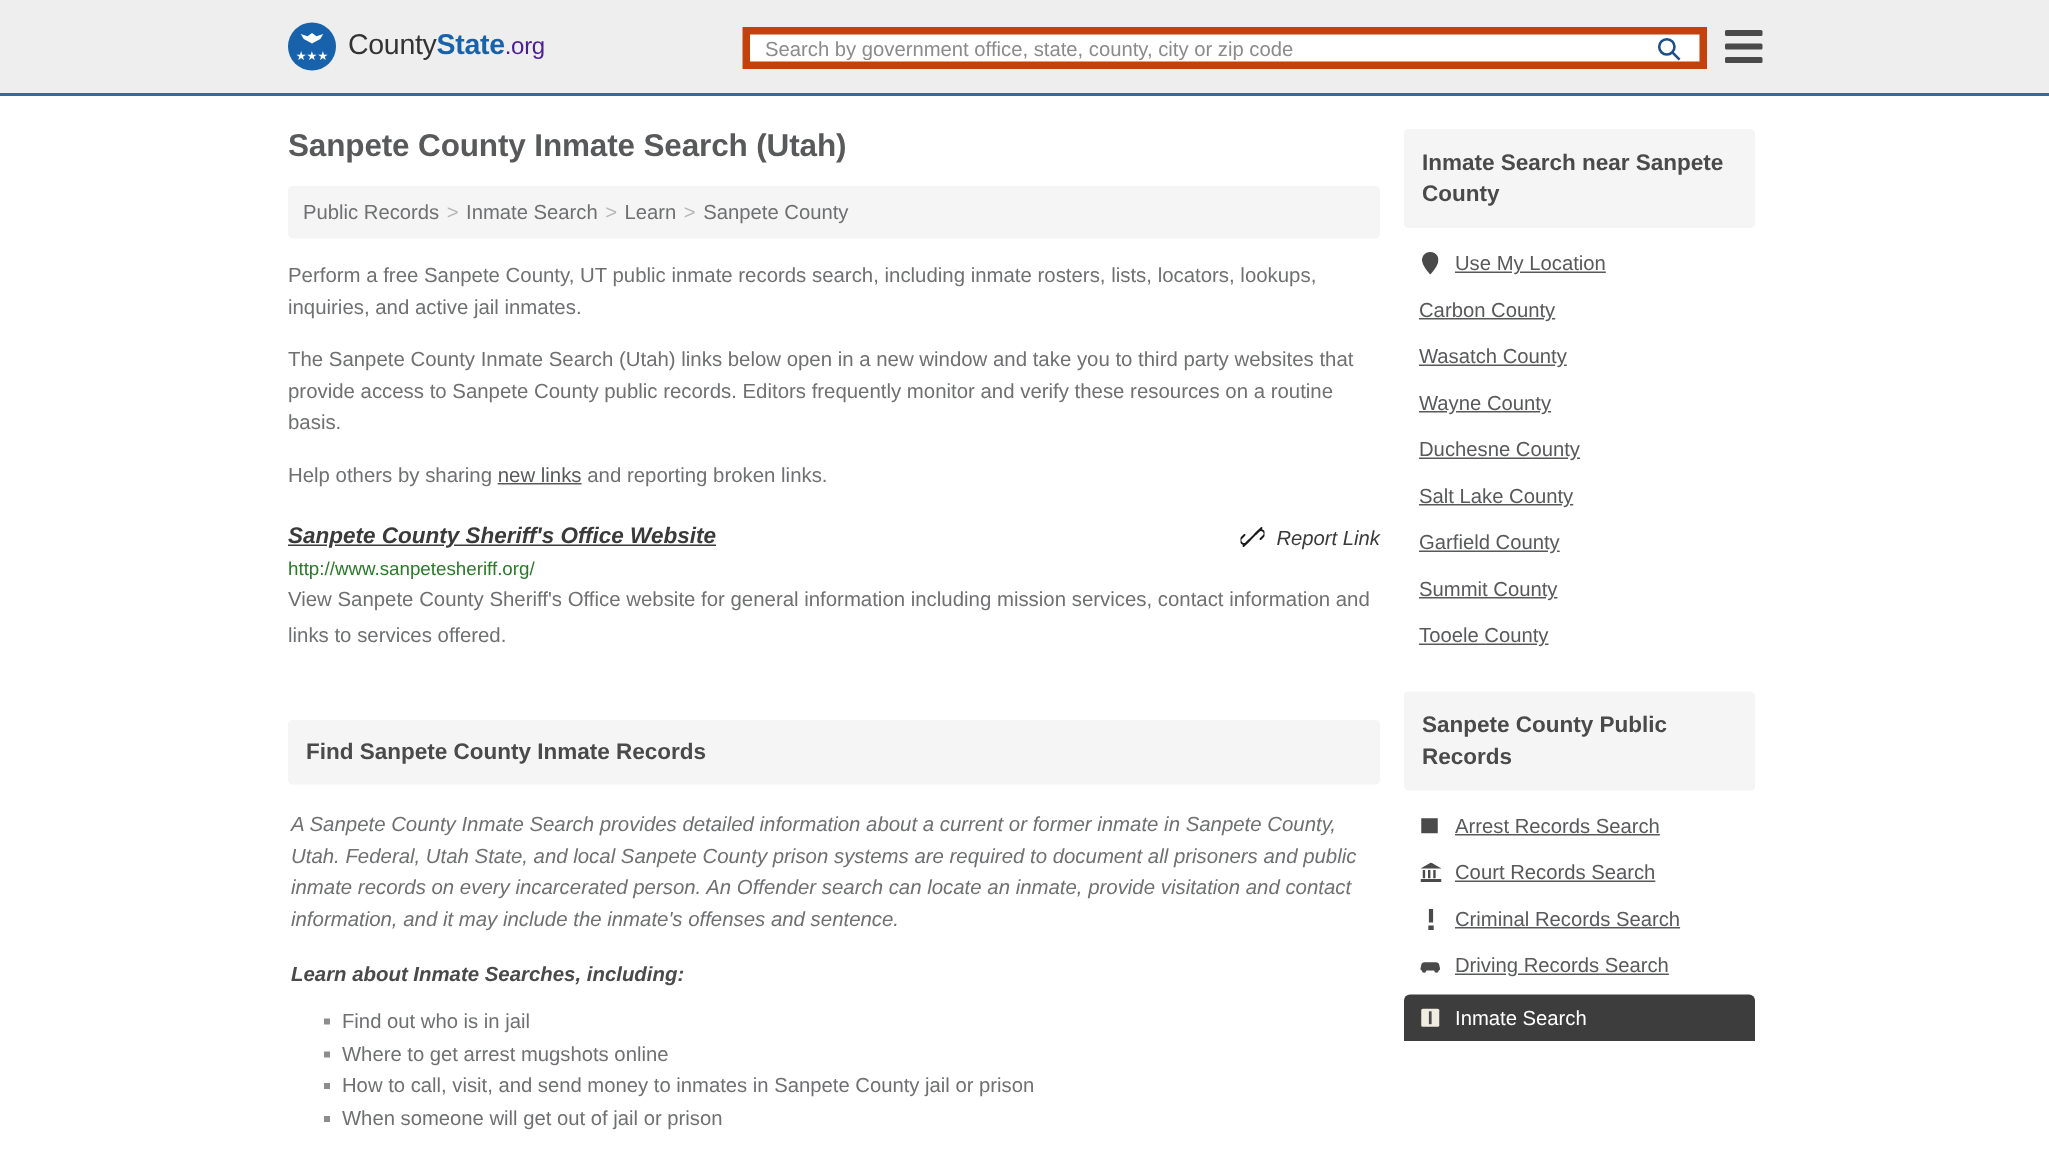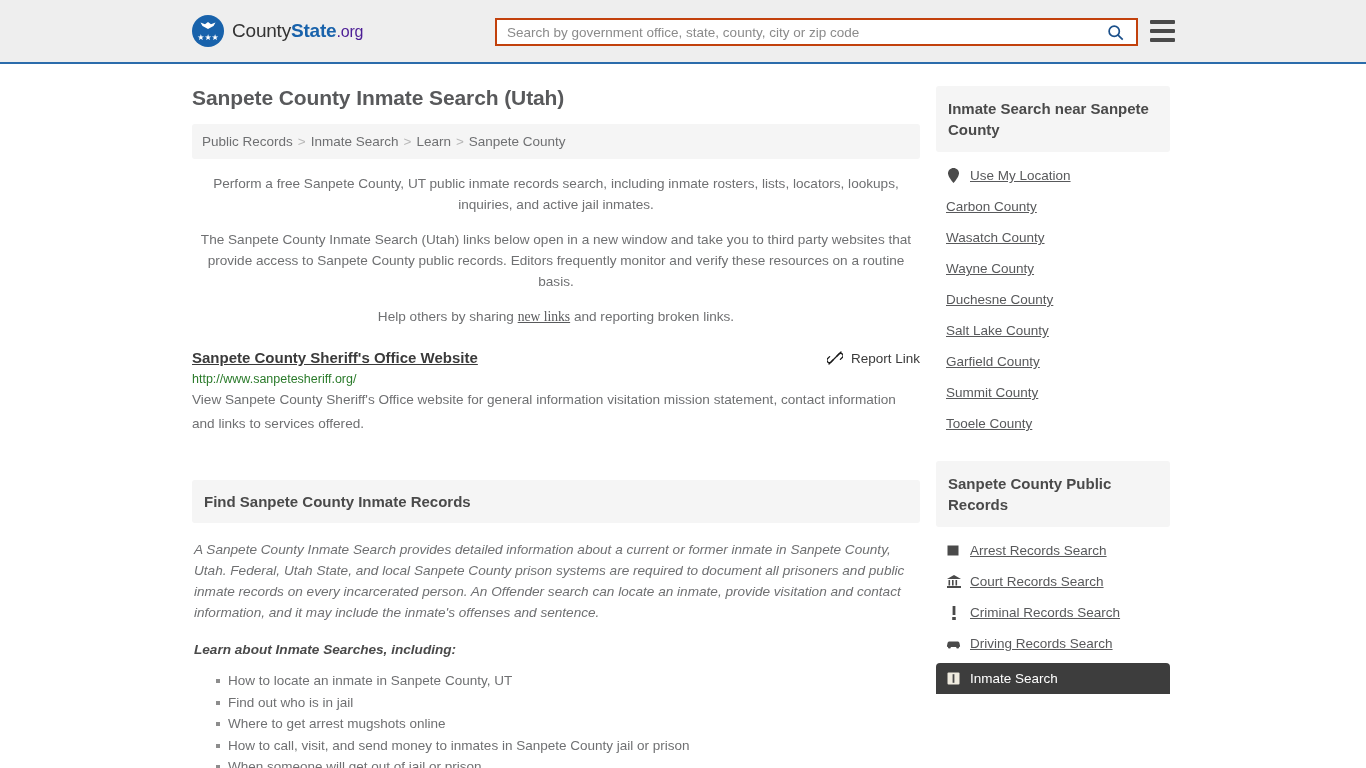--- a/index.html
+++ b/index.html
@@ -41,21 +41,21 @@
   }
   .brand-text{ font-size:19px; color:#333333; letter-spacing:-.2px; }
   .brand-text b{ color:#1862ab; font-weight:700; }
   .brand-text .c1{ color:#333; font-weight:400;}
   .brand-text .org{ color:#4c1d95; font-size:16px;}
 
   .search-wrap{
     position:absolute; left:495px; top:18px;
     width:643px; height:28px;
     background:#ffffff;
-    border:2px solid #c2410c;
+    border:5px solid #c2410c;
     display:flex; align-items:center;
   }
   .search-input{
     border:0; outline:0; background:transparent;
     flex:1; height:26px; padding:0 10px;
     font-family:"Liberation Sans", sans-serif;
     font-size:13.5px; color:#555;
   }
   .search-input::placeholder{ color:#8b8b8b; }
   .search-btn{
@@ -92,27 +92,26 @@
     font-size:13.5px;
     color:#6f7072;
     margin-bottom:14px;
   }
   .breadcrumb a{ color:#6f7072; text-decoration:none;}
   .breadcrumb .sep{ color:#b7b7b7; margin:0 5px;}
 
   p.body-text{
     font-size:13.6px; line-height:21px; color:#6f7072;
     margin:12px 0 14px 0;
-    text-align:center;
-  }
-  p.body-text a{ color:#58595b; text-decoration:underline;font-family:Liberation Serif, serif;}
+  }
+  p.body-text a{ color:#58595b; text-decoration:underline;}
 
   
   .result-block{ margin-top:22px; position:relative;}
-  .result-head{ display:flex; align-items:flex-end; justify-content:space-between;}
+  .result-head{ display:flex; align-items:flex-end; justify-content:space-between;font-style:italic;}
   .result-title{
     font-size:15px; font-weight:700; color:#3a3a3a;
     text-decoration:underline; cursor:pointer;
   }
   .report-link{
     display:flex;align-items:center;gap:8px;
     font-size:13.5px;color:#3a3a3a;cursor:pointer;
     white-space:nowrap; margin-top:1px;
   }
   .result-url{
@@ -220,30 +219,29 @@
           <span class="report-link">
             <svg width="16" height="16" viewBox="0 0 20 20">
               <path d="M7.5 12.5 L4.8 15.2 a3 3 0 0 1-4.2-4.2 L3.3 8.3" fill="none" stroke="#1a1a1a" stroke-width="1.6" stroke-linecap="round"></path>
               <path d="M12.5 7.5 L15.2 4.8 a3 3 0 0 1 4.2 4.2 L16.7 11.7" fill="none" stroke="#1a1a1a" stroke-width="1.6" stroke-linecap="round"></path>
               <line x1="2.5" y1="17.5" x2="17.5" y2="2.5" stroke="#1a1a1a" stroke-width="1.6" stroke-linecap="round"></line>
             </svg>
             <span>Report Link</span>
           </span>
         </div>
         <a class="result-url" href="#">http://www.sanpetesheriff.org/</a>
-        <div class="result-desc">View Sanpete County Sheriff's Office website for general information visitation mission statement, contact information and links to services offered.</div>
+        <div class="result-desc">View Sanpete County Sheriff's Office website for general information including mission services, contact information and links to services offered.</div>
       </div>
 
       <div class="section">
         <div class="section-head">Find Sanpete County Inmate Records</div>
         <div class="section-body">
           <p>A Sanpete County Inmate Search provides detailed information about a current or former inmate in Sanpete County, Utah. Federal, Utah State, and local Sanpete County prison systems are required to document all prisoners and public inmate records on every incarcerated person. An Offender search can locate an inmate, provide visitation and contact information, and it may include the inmate's offenses and sentence.</p>
           <p class="strong">Learn about Inmate Searches, including:</p>
           <ul class="bullets">
-            <li>How to locate an inmate in Sanpete County, UT</li>
             <li>Find out who is in jail</li>
             <li>Where to get arrest mugshots online</li>
             <li>How to call, visit, and send money to inmates in Sanpete County jail or prison</li>
             <li>When someone will get out of jail or prison</li>
           </ul>
         </div>
       </div>
     </div>
 
     <div class="side-col">

